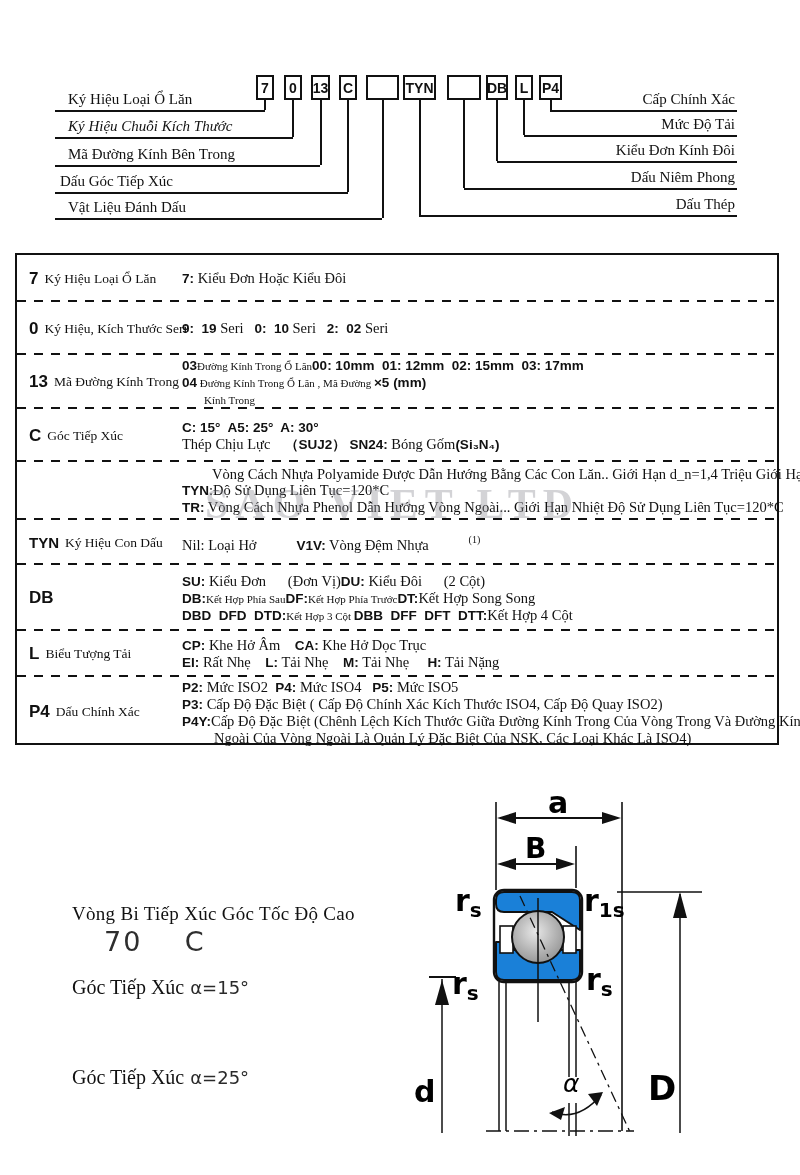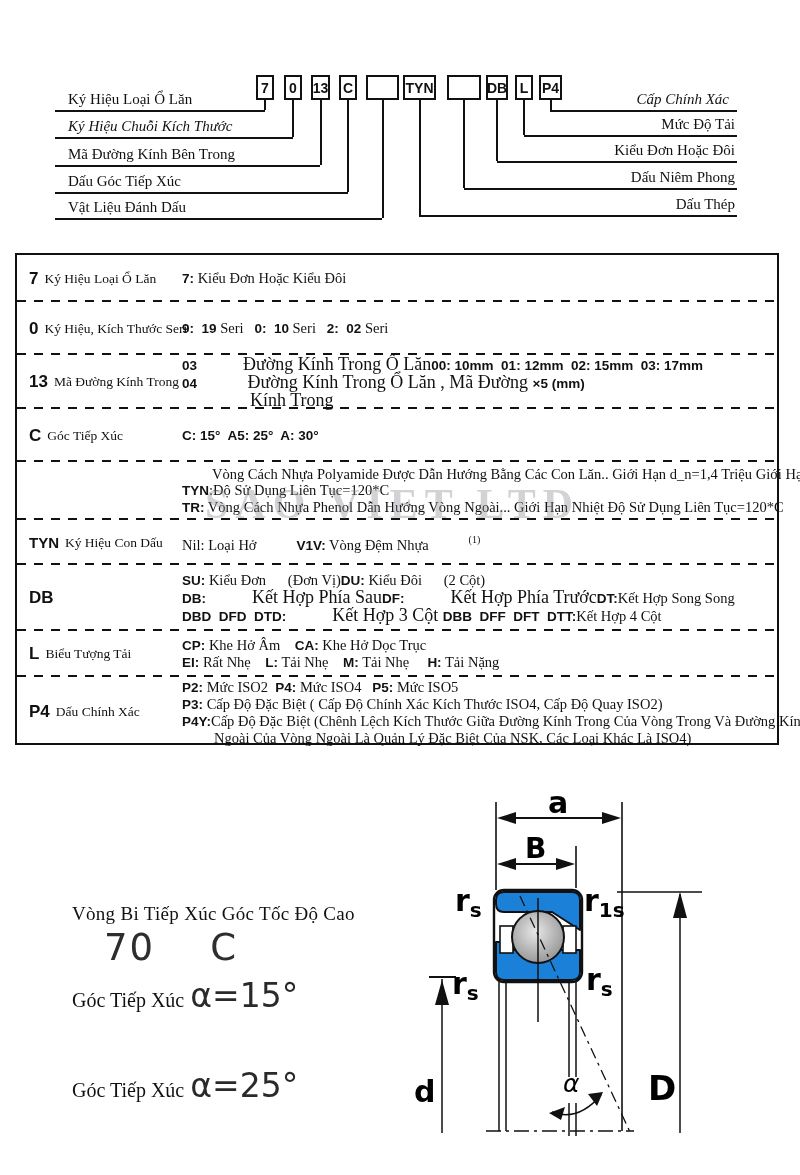--- a/index.html
+++ b/index.html
@@ -19,32 +19,32 @@
   .trow{position:absolute;left:0;width:100%;display:flex;}
   .tsep{position:absolute;left:0;width:100%;height:2px;
         background:repeating-linear-gradient(90deg,#111 0 9px,transparent 9px 17px);}
   .lcell{width:165px;padding-left:12px;box-sizing:border-box;display:flex;align-items:center;flex:none;}
   .lcode{font-family:"Liberation Sans",sans-serif;font-weight:700;}
   .lname{font-size:13.5px;margin-left:6px;white-space:nowrap;}
   .ccell{display:flex;flex-direction:column;justify-content:center;flex:1 1 auto;min-width:0;}
   .row-line{white-space:nowrap;line-height:16px;}
   .seg-c{font-family:"Liberation Sans",sans-serif;font-weight:700;font-size:13.5px;}
   .seg-t{font-size:14.5px;}
-  .seg-ts{font-size:18px;padding-left:46px;}
+  .seg-ts{font-size:11px;}
   .seg-sup{font-size:10px;vertical-align:7px;}
   
   #watermark{position:absolute;left:205px;top:480px;font-size:42px;letter-spacing:7px;
              color:#8d8d96;opacity:.38;pointer-events:none;font-weight:600;}
   
   .bt{position:absolute;white-space:nowrap;}
   .bt-title{font-size:19px;letter-spacing:.3px;}
-  .bt-code{font-family:"DejaVu Sans",sans-serif;font-size:37px;color:#2e2e2e;letter-spacing:2px;}
+  .bt-code{font-family:"DejaVu Sans",sans-serif;font-size:27px;color:#2e2e2e;letter-spacing:2px;}
   .bt-angle{display:flex;align-items:baseline;}
   .bt-angle .lab{font-size:20px;}
-  .bt-angle .val{font-family:"DejaVu Sans",sans-serif;font-size:33px;color:#2a2a2a;margin-left:6px;}
+  .bt-angle .val{font-family:"DejaVu Sans",sans-serif;font-size:18px;color:#2a2a2a;margin-left:6px;}
   svg text{font-family:"DejaVu Sans",sans-serif;}
 </style>
 </head>
 <body>
 
 <div id="page">
 
   <div id="top-diagram">
       <div class="codebox" style="left: 256px; top: 75px; width: 18px; height: 25px;">7</div>
       <div class="vline" style="left: 264px; top: 100px; height: 10px;"></div>
@@ -66,29 +66,29 @@
       <div class="vline" style="left: 523px; top: 100px; height: 35px;"></div>
       <div class="codebox" style="left: 539px; top: 75px; width: 23px; height: 25px;">P4</div>
       <div class="vline" style="left: 549.5px; top: 100px; height: 10px;"></div>
       <div class="hline" style="left: 55px; top: 110px; width: 210px;"></div>
       <div class="tdlabel" style="left: 68px; top: 90px;">Ký Hiệu Loại Ổ Lăn</div>
       <div class="hline" style="left: 55px; top: 137px; width: 238px;"></div>
       <div class="tdlabel" style="left: 68px; top: 117px; font-style: italic;">Ký Hiệu Chuỗi Kích Thước</div>
       <div class="hline" style="left: 55px; top: 165px; width: 265px;"></div>
       <div class="tdlabel" style="left: 68px; top: 145px; text-align: right;">Mã Đường Kính Bên Trong</div>
       <div class="hline" style="left: 55px; top: 192px; width: 293px;"></div>
-      <div class="tdlabel" style="left: 68px; top: 172px;">Dấu Góc Tiếp Xúc</div>
+      <div class="tdlabel" style="left: 60px; top: 172px;">Dấu Góc Tiếp Xúc</div>
       <div class="hline" style="left: 55px; top: 218px; width: 327px;"></div>
       <div class="tdlabel" style="left: 68px; top: 198px;">Vật Liệu Đánh Dấu</div>
       <div class="hline" style="left: 550px; top: 110px; width: 187px;"></div>
-      <div class="tdlabel r" style="right: 71px; top: 90px; font-style: italic;">Cấp Chính Xác</div>
+      <div class="tdlabel r" style="right: 65px; top: 90px;">Cấp Chính Xác</div>
       <div class="hline" style="left: 524px; top: 135px; width: 213px;"></div>
       <div class="tdlabel r" style="right: 65px; top: 115px;">Mức Độ Tải</div>
       <div class="hline" style="left: 497px; top: 161px; width: 240px;"></div>
-      <div class="tdlabel r" style="right: 65px; top: 141px;">Kiểu Đơn Hoặc Đôi</div>
+      <div class="tdlabel r" style="right: 65px; top: 141px;">Kiểu Đơn Kính Đôi</div>
       <div class="hline" style="left: 464px; top: 188px; width: 273px;"></div>
       <div class="tdlabel r" style="right: 65px; top: 168px;">Dấu Niêm Phong</div>
       <div class="hline" style="left: 419px; top: 215px; width: 318px;"></div>
       <div class="tdlabel r" style="right: 65px; top: 195px;">Dấu Thép</div>
     </div>
 
   <div id="spec-table">
       <div class="trow" style="top: 0px; height: 47px;">
         <div class="lcell">
           <div class="lcode" style="font-size: 17px;">7</div>
@@ -121,20 +121,21 @@
         </div>
       </div>
       <div class="tsep" style="top: 152px;"></div>
       <div class="trow" style="top: 154px; height: 53px;">
         <div class="lcell">
           <div class="lcode" style="font-size: 17px;">C</div>
           <div class="lname">Góc Tiếp Xúc</div>
         </div>
         <div class="ccell">
           <div class="row-line"><span class="seg-c">C:&nbsp;15°&nbsp; A5:&nbsp;25°&nbsp; A:&nbsp;30°</span></div>
+          <div class="row-line"><span class="seg-t">Thép Chịu Lực&nbsp;&nbsp;&nbsp;&nbsp;</span><span class="seg-c">（SUJ2）&nbsp;</span><span class="seg-c">SN24:</span><span class="seg-t"> Bóng Gốm</span><span class="seg-c">(Si₃N₄)</span></div>
         </div>
       </div>
       <div class="tsep" style="top: 205px;"></div>
       <div class="trow" style="top: 207px; height: 58px;">
         <div class="lcell"></div>
         <div class="ccell">
           <div class="row-line" style="margin-left: 30px;"><span class="seg-t">Vòng Cách Nhựa Polyamide Được Dẫn Hướng Bằng Các Con Lăn.. Giới Hạn d_n=1,4 Triệu Giới Hạn Nhiệt</span></div>
           <div class="row-line"><span class="seg-c">TYN</span><span class="seg-t">:Độ Sử Dụng Liên Tục=120*C</span></div>
           <div class="row-line"><span class="seg-c">TR:</span><span class="seg-t"> Vòng Cách Nhựa Phenol Dẫn Hướng Vòng Ngoài... Giới Hạn Nhiệt Độ Sử Dụng Liên Tục=120*C</span></div>
         </div>

